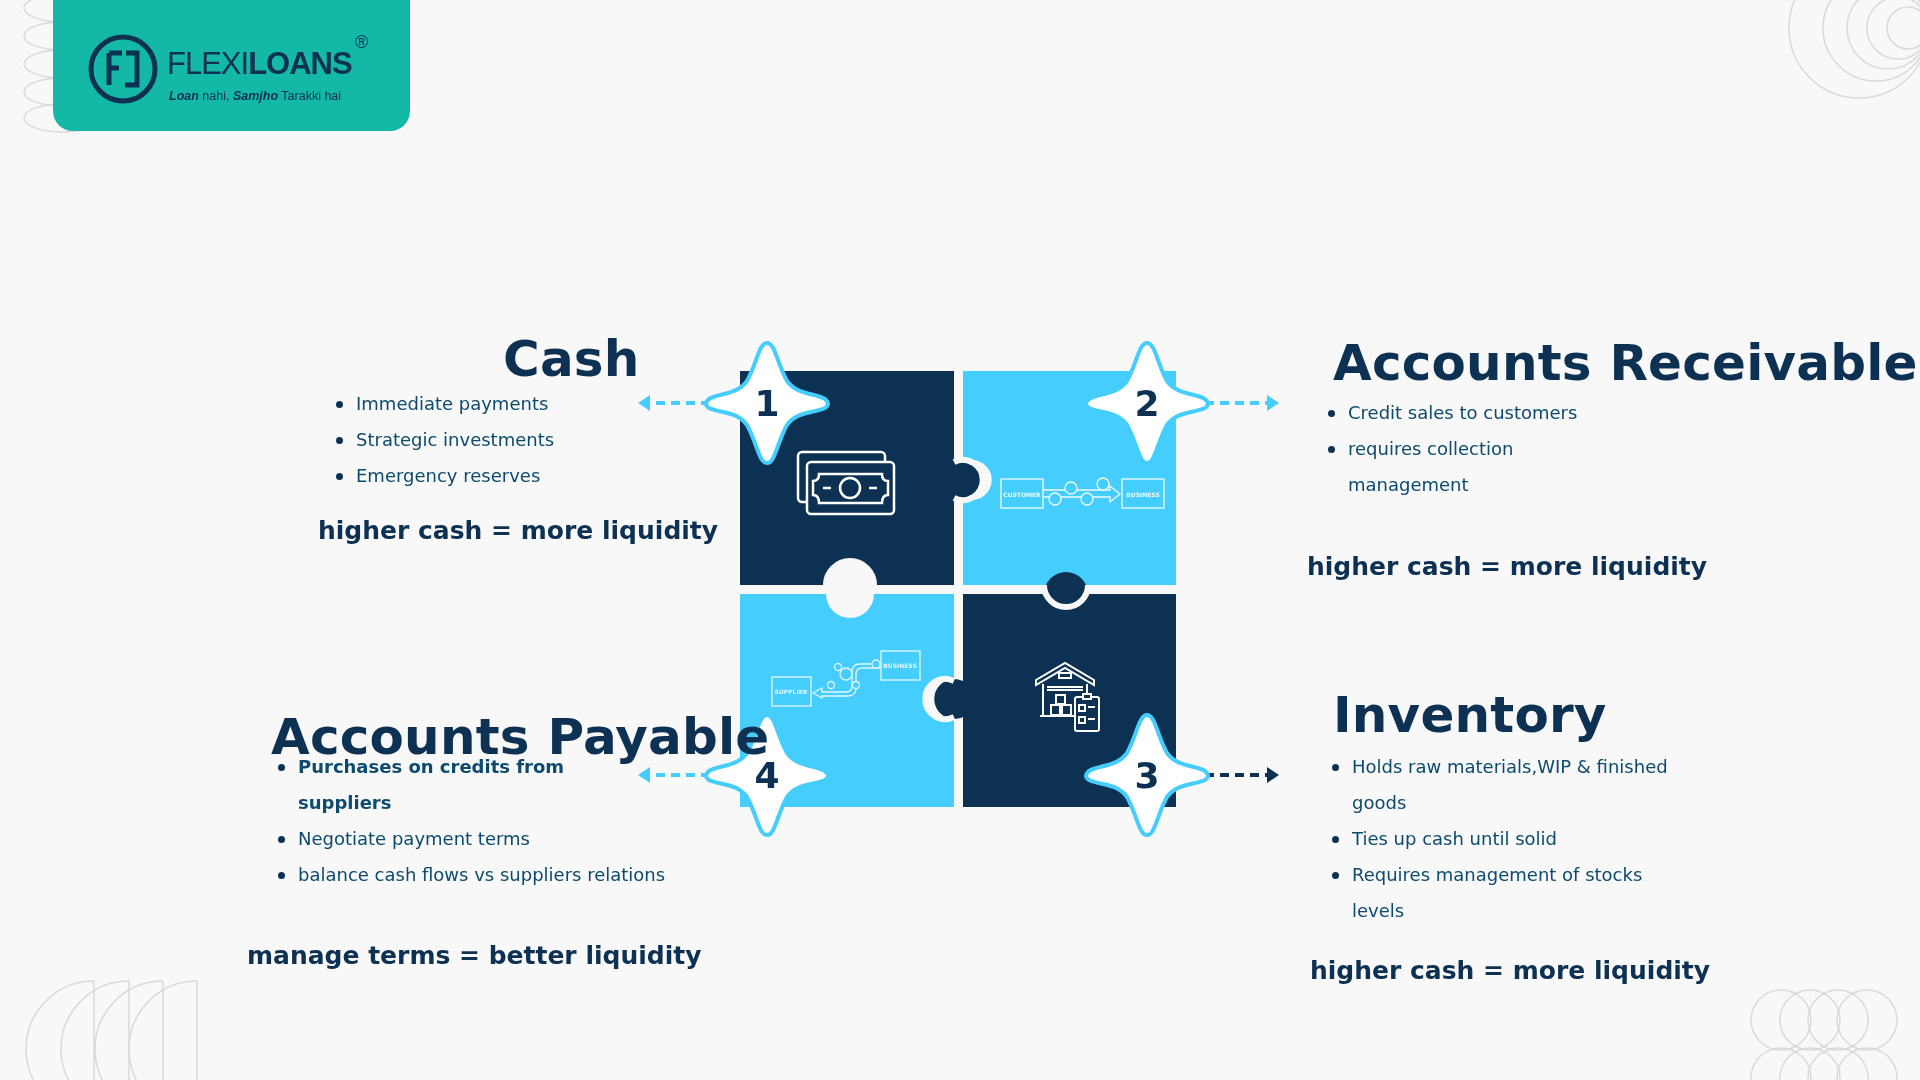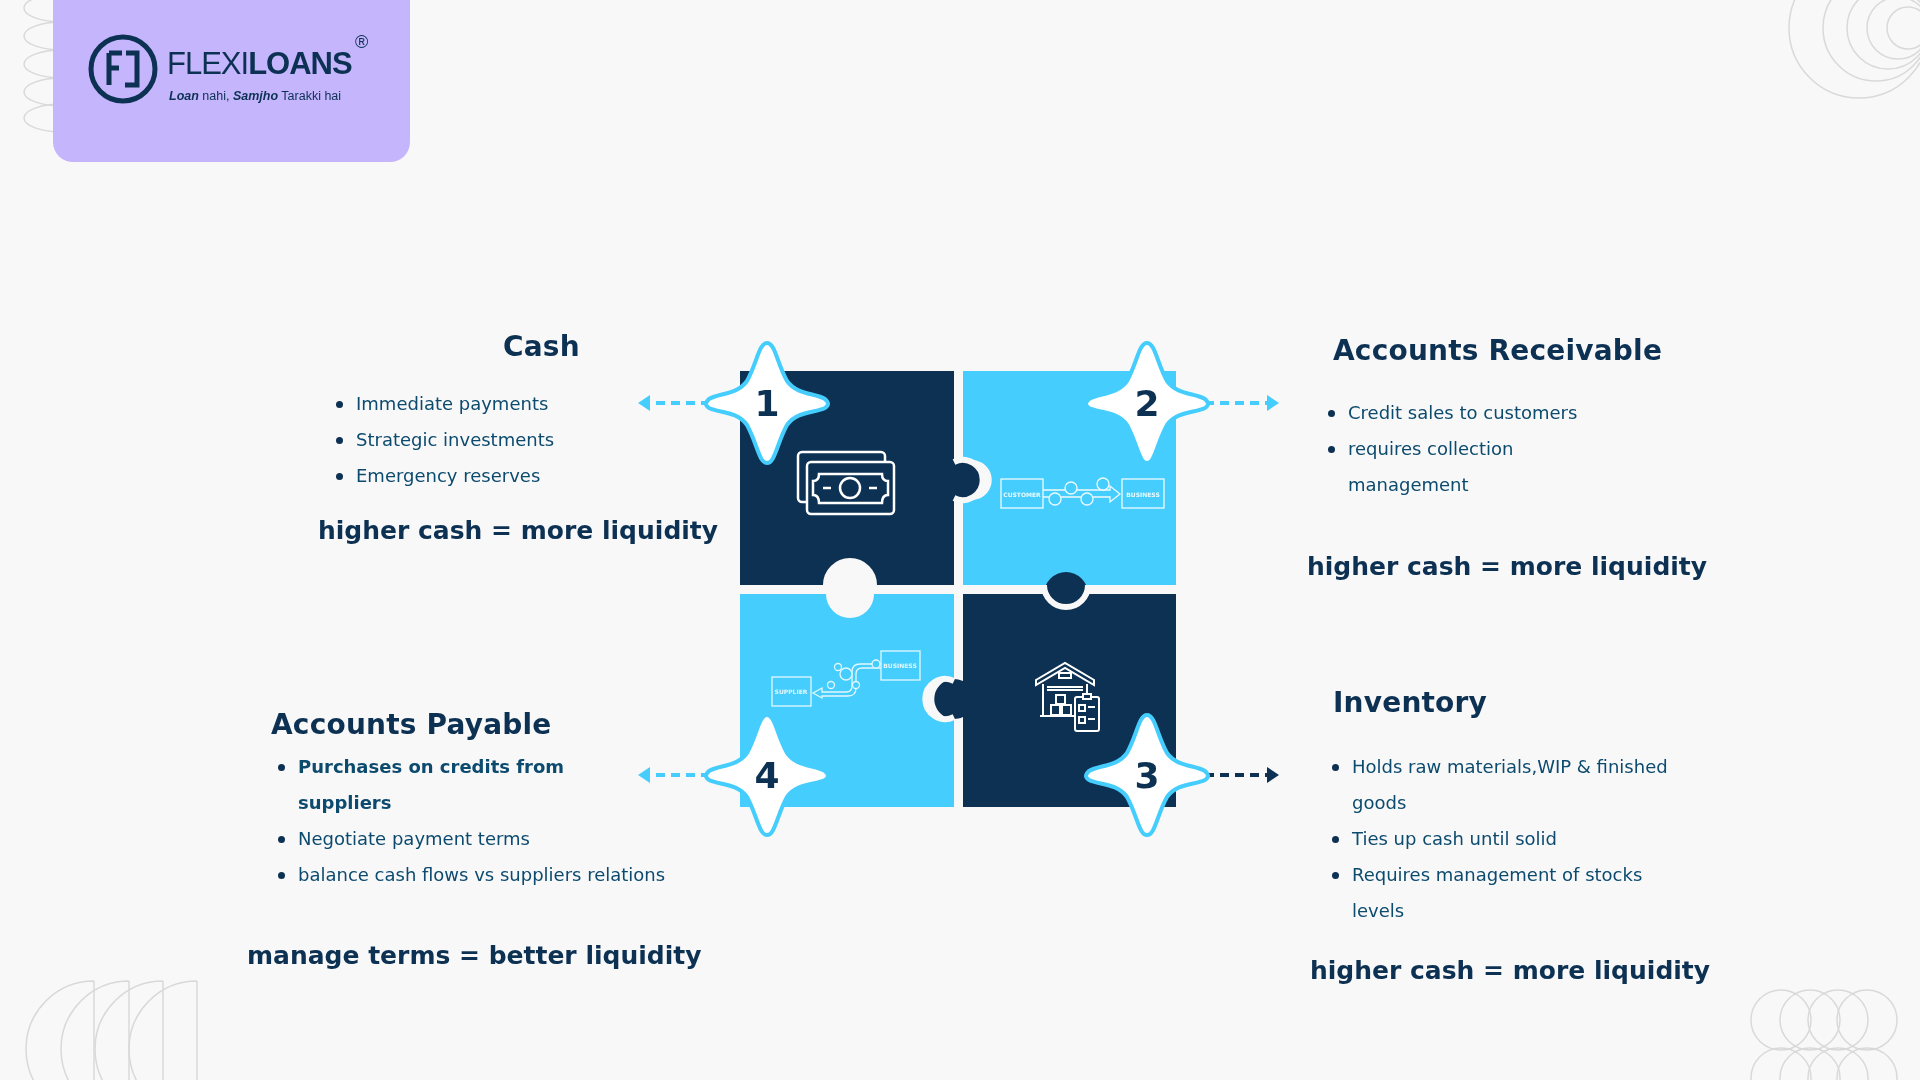--- a/index.html
+++ b/index.html
@@ -7,43 +7,43 @@
   body {
     background: #f8f8f9;
     font-family: "DejaVu Sans", "Liberation Sans", sans-serif;
     color: #0d3153;
     position: relative;
   }
   .deco { position: absolute; pointer-events: none; }
 
   
   .logo-box {
-    position: absolute; left: 53px; top: 0; width: 357px; height: 162px;
-    background: #c4b5fd; border-radius: 0 0 20px 20px;
+    position: absolute; left: 53px; top: 0; width: 357px; height: 131px;
+    background: #14b8a6; border-radius: 0 0 20px 20px;
   }
   .logo-mark { position: absolute; left: 34px; top: 33px; width: 72px; height: 72px; }
   .logo-word {
     position: absolute; left: 114px; top: 46px; font-size: 31px; letter-spacing: -1px;
     color: #0d3153; font-family: "Liberation Sans", sans-serif; white-space: nowrap;
   }
   .logo-word .thin { font-weight: 400; }
   .logo-word .bold { font-weight: 700; }
   .logo-reg {
     position: absolute; left: 302px; top: 32px; font-size: 18px; color: #0d3153;
     font-family: "Liberation Sans", sans-serif;
   }
   .logo-tag {
     position: absolute; left: 116px; top: 89px; font-size: 12.5px; color: #0d3153;
     font-family: "Liberation Sans", sans-serif; white-space: nowrap;
   }
   .logo-tag b { font-style: italic; font-weight: 700; }
 
   
   .title {
-    position: absolute; font-weight: 700; font-size: 28px; color: #0d3153; white-space: nowrap;
+    position: absolute; font-weight: 700; font-size: 50px; color: #0d3153; white-space: nowrap;
     letter-spacing: 0.2px;
   }
   .bullets { position: absolute; list-style: none; font-size: 18px; line-height: 36px; color: #0c4a6e; }
   .bullets li { position: relative; padding-left: 20px; }
   .bullets li::before {
     content: ""; position: absolute; left: 0; top: 15px; width: 7px; height: 7px;
     border-radius: 50%; background: #0d3153;
   }
   .note { position: absolute; font-weight: 700; font-size: 25px; color: #0d3153; white-space: nowrap; }
 

